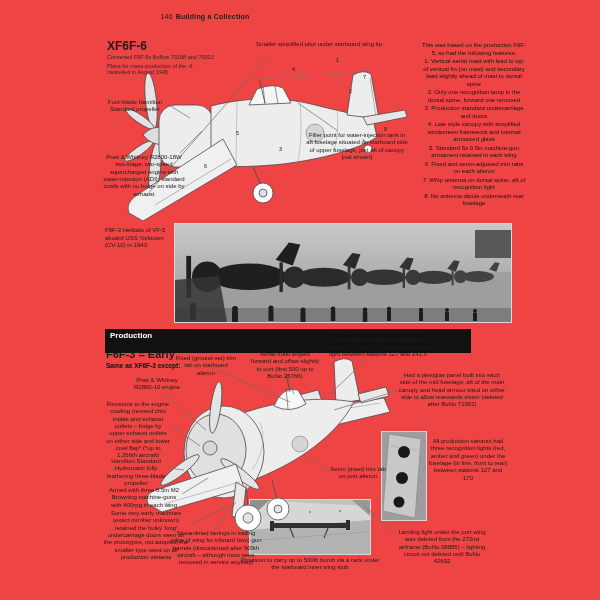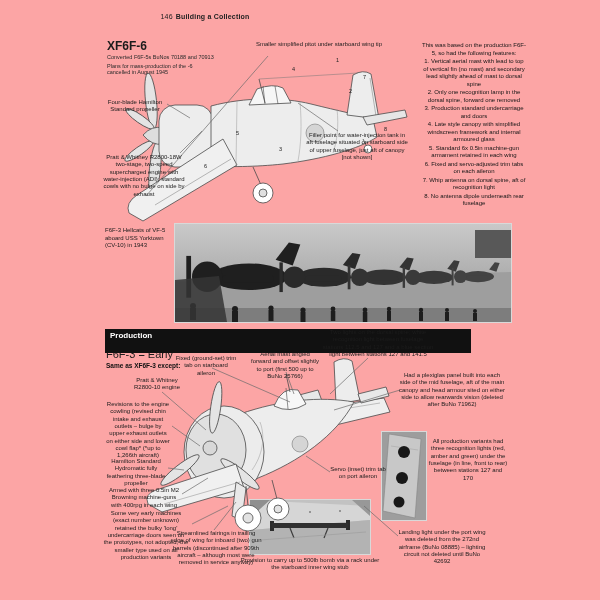--- a/index.html
+++ b/index.html
@@ -1,22 +1,22 @@
 <!DOCTYPE html>
 <html><head>
 <meta charset="utf-8">
 <style>
   html,body{margin:0;padding:0;background:#ffffff;}
-  .canvas{position:relative;width:600px;height:600px;background:#fca5a5;overflow:hidden;
+  .canvas{position:relative;width:600px;height:600px;background:#ef4444;overflow:hidden;
           font-family:"Liberation Sans",sans-serif;color:#1c1c1c;}
   .abs{position:absolute;}
   .hdr{font-size:7px;letter-spacing:.2px;color:#222;text-align:center;}
   .hdr b{margin-left:3px;}
   .sec-title{font-weight:bold;font-size:12px;}
-  .sec-title2{font-weight:normal;font-size:11px;}
+  .sec-title2{font-weight:bold;font-size:11px;}
   .sub{font-size:5.5px;color:#2a2a2a;}
   .subb{font-size:6.5px;font-weight:bold;color:#111;}
   .lbl{position:absolute;font-size:6px;line-height:1.22;text-align:center;color:#1c1c1c;z-index:5;}
   .feat{font-size:6px;line-height:1.25;text-align:center;color:#161616;}
   .feat div{margin:0 0 1px 0;}
   .banner{background:#111111;color:#ffffff;font-weight:bold;font-size:8px;
           line-height:13px;padding-left:5px;box-sizing:border-box;z-index:5;}
   .callout{position:absolute;font-size:5.5px;color:#222;z-index:6;}
   .cap{font-size:6px;line-height:1.25;}
   svg{display:block;}

